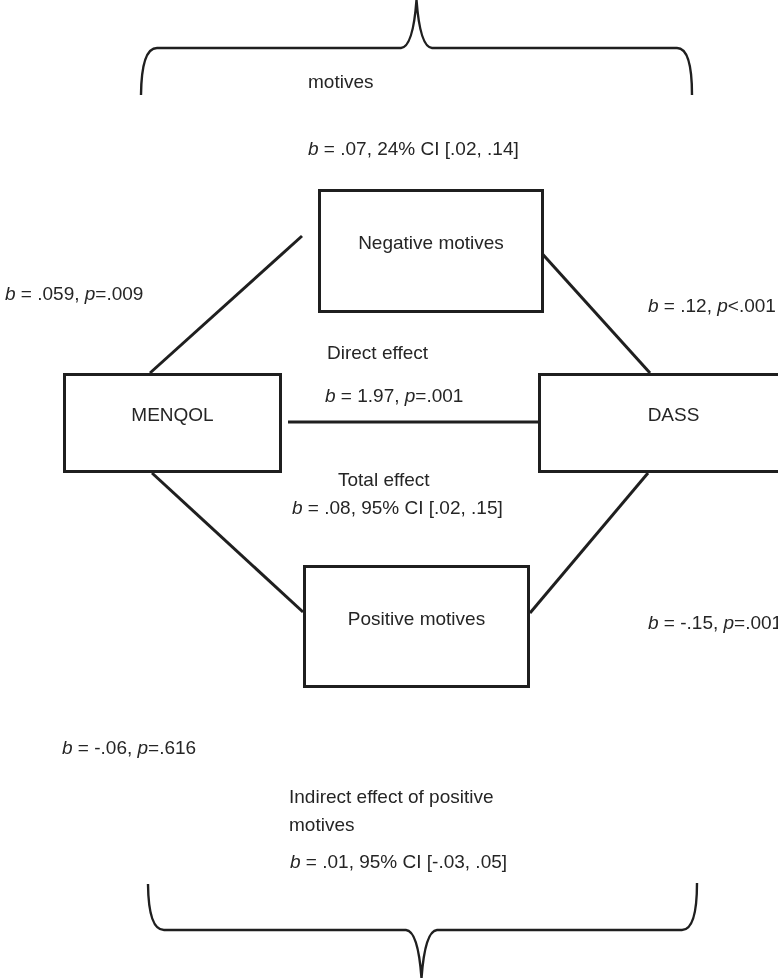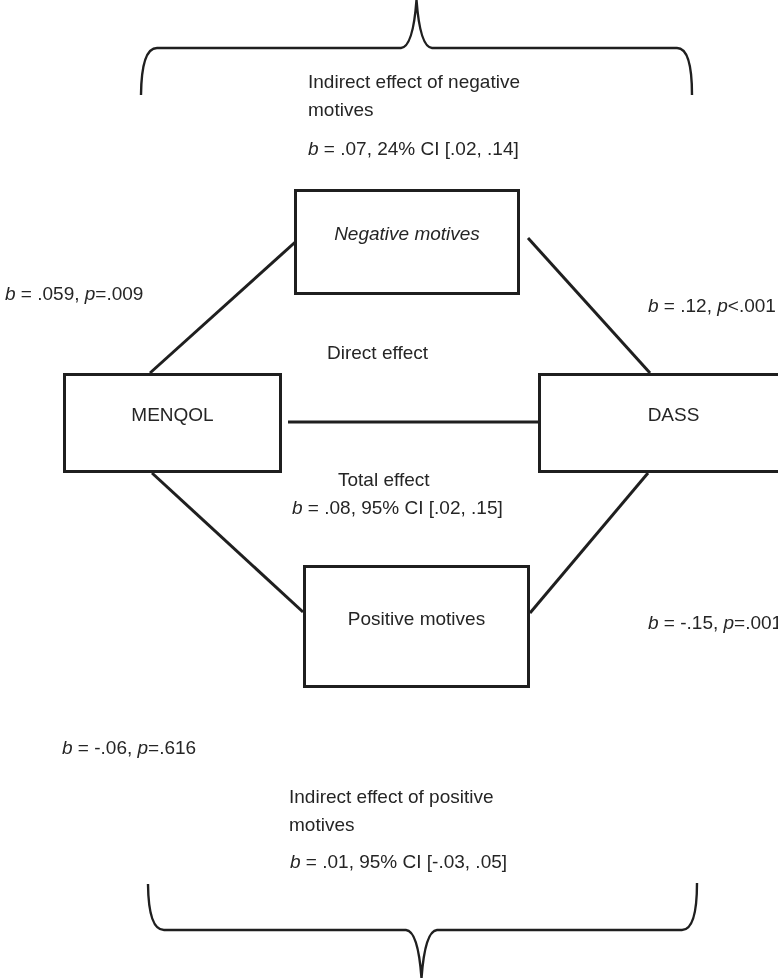--- a/index.html
+++ b/index.html
@@ -28,21 +28,21 @@
     position: absolute;
     box-sizing: border-box;
     border: 3px solid var(--ink);
     background: var(--bg);
     display: flex;
     align-items: center;
     justify-content: center;
     padding-bottom: 16px;
     font-size: 19px;
   }
-  #box-negative { left: 294px; top: 189px; width: 226px; height: 106px; font-style: italic; }
+  #box-negative { left: 318px; top: 189px; width: 226px; height: 124px; }
   #box-menqol   { left:  63px; top: 373px; width: 219px; height: 100px; }
   #box-dass     { left: 538px; top: 373px; width: 271px; height: 100px; }
   #box-positive { left: 303px; top: 565px; width: 227px; height: 123px; }
   .lbl {
     position: absolute;
     font-size: 19px;
     line-height: 28px;
     white-space: nowrap;
   }
   .it { font-style: italic; }
@@ -81,29 +81,29 @@
     <span>MENQOL</span>
   </div>
   <div class="node" id="box-dass">
     <span>DASS</span>
   </div>
   <div class="node" id="box-positive">
     <span>Positive motives</span>
   </div>
 
   <div class="lbl" id="ttl-ind-neg">
-    <div>Indirect effect of negative</div>
     <div>motives</div>
   </div>
   <div class="lbl" id="stat-ind-neg"><span class="it">b</span><span> = .07, 24% CI [.02, .14]</span></div>
 
   <div class="lbl" id="stat-a-neg"><span class="it">b</span><span> = .059, </span><span class="it">p</span><span>=.009</span></div>
   <div class="lbl" id="stat-b-neg"><span class="it">b</span><span> = .12, </span><span class="it">p</span><span>&lt;.001</span></div>
 
   <div class="lbl" id="ttl-direct">Direct effect</div>
+  <div class="lbl" id="stat-direct"><span class="it">b</span><span> = 1.97, </span><span class="it">p</span><span>=.001</span></div>
 
   <div class="lbl" id="ttl-total">Total effect</div>
   <div class="lbl" id="stat-total"><span class="it">b</span><span> = .08, 95% CI [.02, .15]</span></div>
 
   <div class="lbl" id="stat-b-pos"><span class="it">b</span><span> = -.15, </span><span class="it">p</span><span>=.001</span></div>
   <div class="lbl" id="stat-a-pos"><span class="it">b</span><span> = -.06, </span><span class="it">p</span><span>=.616</span></div>
 
   <div class="lbl" id="ttl-ind-pos">
     <div>Indirect effect of positive</div>
     <div>motives</div>

